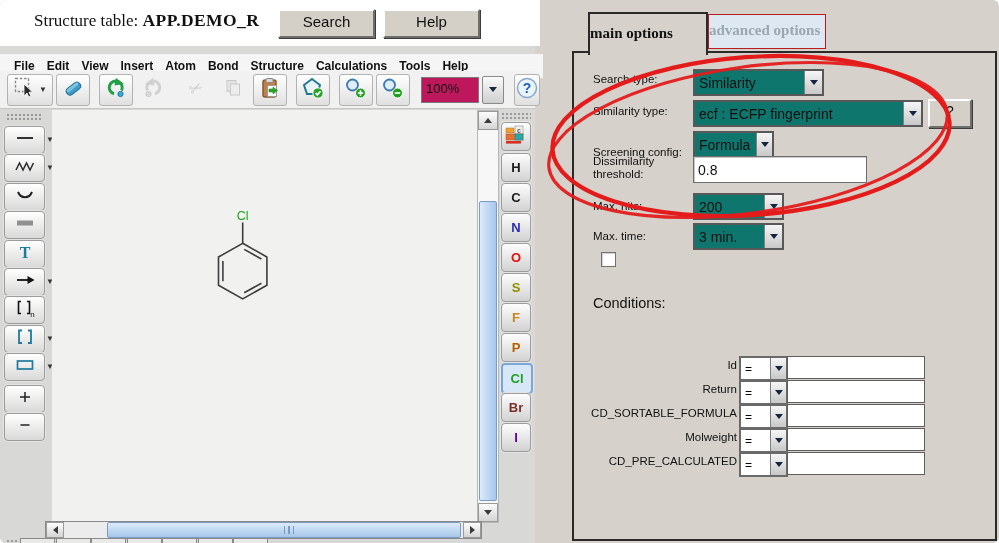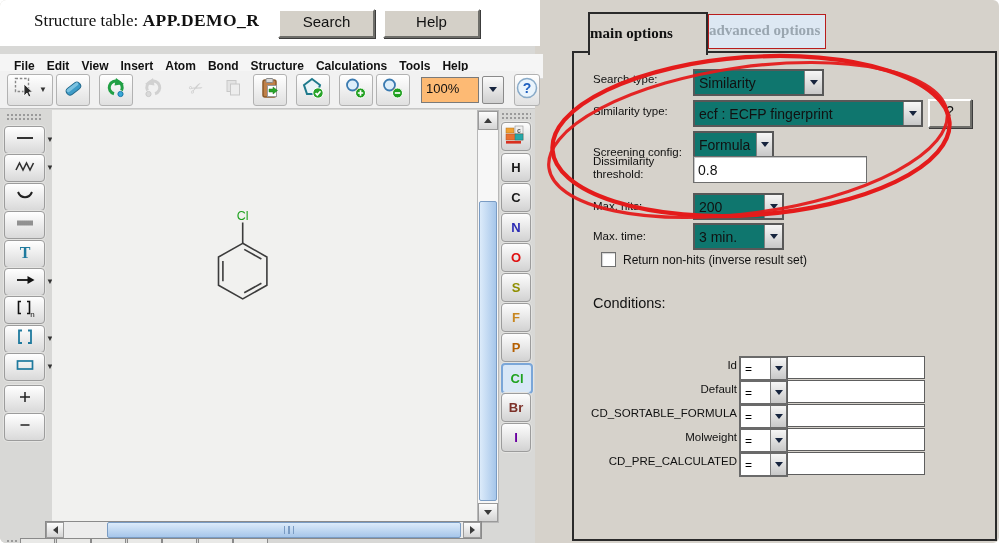--- a/index.html
+++ b/index.html
@@ -21,21 +21,21 @@
 
   .toolbar{position:absolute;left:0;top:71px;width:535px;height:37px;background:#f1f1f1;border-bottom:1px solid #c6c6c6;display:flex;align-items:center;z-index:2;}
   .grip-v{width:8px;height:28px;margin:0 4px 0 3px;background-image:radial-gradient(#9a9a9a 1px,transparent 1.3px);background-size:4px 4px;}
   .grip-h{position:absolute;background-image:radial-gradient(#9a9a9a 1px,transparent 1.3px);background-size:4px 4px;}
   .tb-group{display:flex;gap:3px;margin-right:9px;align-items:center;}
   .tbtn{width:32px;height:30px;border:1px solid #b2b2b2;border-radius:3px;background:linear-gradient(#ffffff,#e0e0e0);display:flex;align-items:center;justify-content:center;}
   .tbtn.wide{width:44px;}
   .tbtn.disabled{border-color:transparent;background:transparent;opacity:.55;}
   .tbtn .dd{font-size:8px;color:#333;margin-left:2px;}
   .zoom-combo{display:flex;align-items:center;margin-left:2px;}
-  .zoom-field{width:52px;height:24px;background:#fdba74;border:1px solid #7a7a7a;font-size:13px;line-height:22px;padding-left:4px;color:#111;}
+  .zoom-field{width:52px;height:24px;background:#be185d;border:1px solid #7a7a7a;font-size:13px;line-height:22px;padding-left:4px;color:#111;}
   .zoom-arrow{width:20px;height:26px;margin-left:3px;background:linear-gradient(#fafafa,#cfcfcf);border:1px solid #8a8a8a;border-radius:2px;display:flex;align-items:center;justify-content:center;}
   .tri-down{width:0;height:0;border:4px solid transparent;border-top:5px solid #16243e;margin-top:4px;}
   #toolbar-help{margin-left:10px;}
 
   
   .ltbtn{position:absolute;left:4px;width:39px;height:26px;border:1px solid #9c9c9c;border-radius:4px;background:linear-gradient(#ffffff,#d9d9d9);display:flex;align-items:center;justify-content:center;box-shadow:0 0 0 1px #e4e4e2;}
   .lt-dd{position:absolute;left:46px;font-size:8px;color:#333;}
 
   
   .canvas{position:absolute;left:52px;top:110px;width:425px;height:411px;background:#f1f1ef;}
@@ -396,33 +396,32 @@
 
   <div class="flabel" style="left:593px;top:230px;">Max. time:</div>
   <div class="combo" style="left:693px;top:223px;width:87px;height:23px;">
     <span class="combo-val">3 min.</span>
     <span class="combo-arrow">
         <i class="tri-down"></i>
       </span>
   </div>
 
   <div class="checkbox"></div>
-  <div class="flabel" id="chk-label">Return non-hits (inverse result set)</div>
 
   <div class="flabel" id="conditions-title">Conditions:</div>
   <div id="conditions">
       <div class="cond-label" style="top: 359px; text-align: right;">Id</div>
       <div class="cond-op" style="top: 356px;">
         <span class="val">=</span>
         <span class="combo-arrow">
           <i class="tri-down"></i>
         </span>
       </div>
       <input class="cond-input" value="" style="top: 356px;">
-      <div class="cond-label" style="top: 383px;">Default</div>
+      <div class="cond-label" style="top: 383px;">Return</div>
       <div class="cond-op" style="top: 380px;">
         <span class="val">=</span>
         <span class="combo-arrow">
           <i class="tri-down"></i>
         </span>
       </div>
       <input class="cond-input" value="" style="top: 380px;">
       <div class="cond-label" style="top: 407px;">CD_SORTABLE_FORMULA</div>
       <div class="cond-op" style="top: 404px;">
         <span class="val">=</span>

